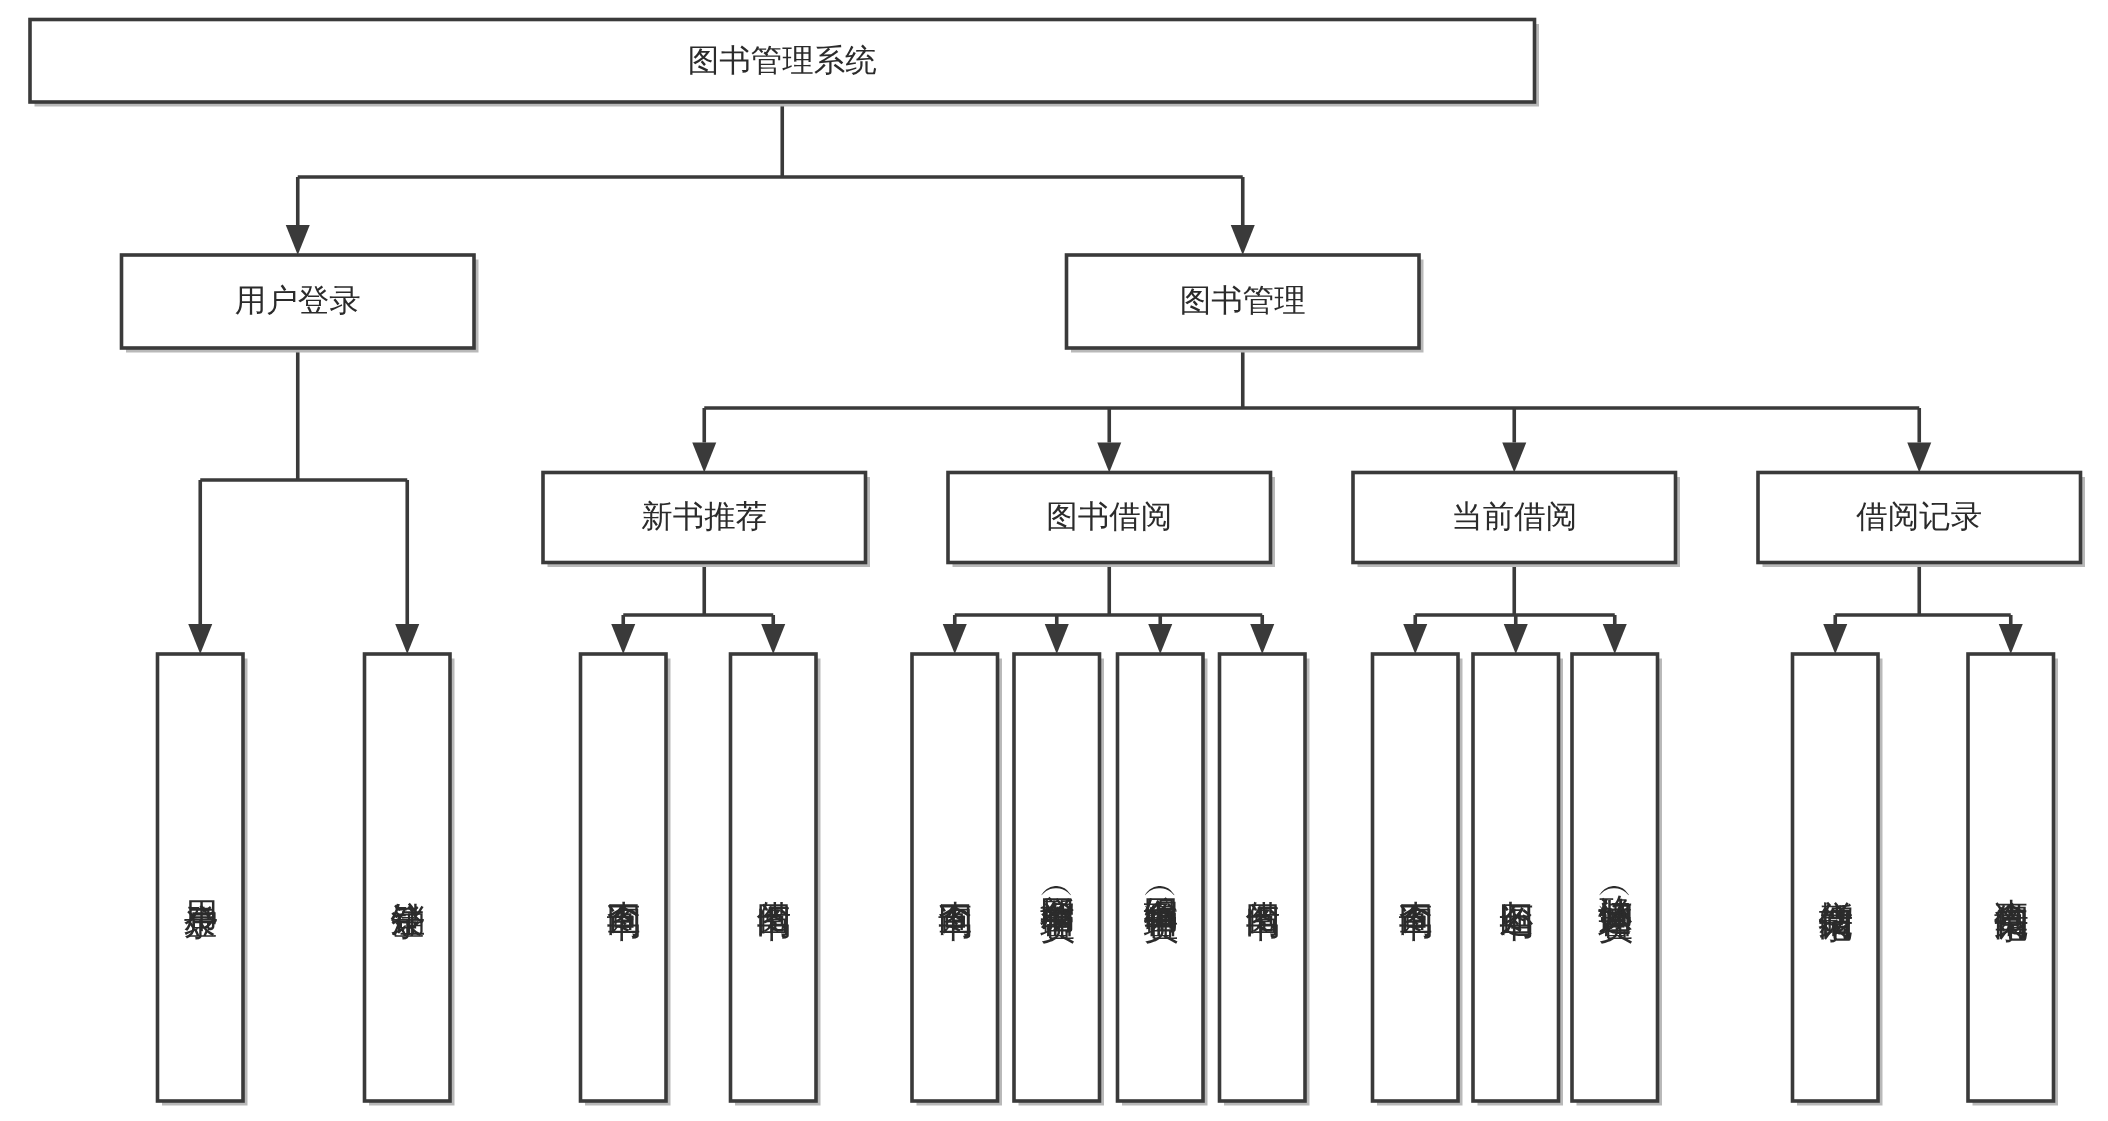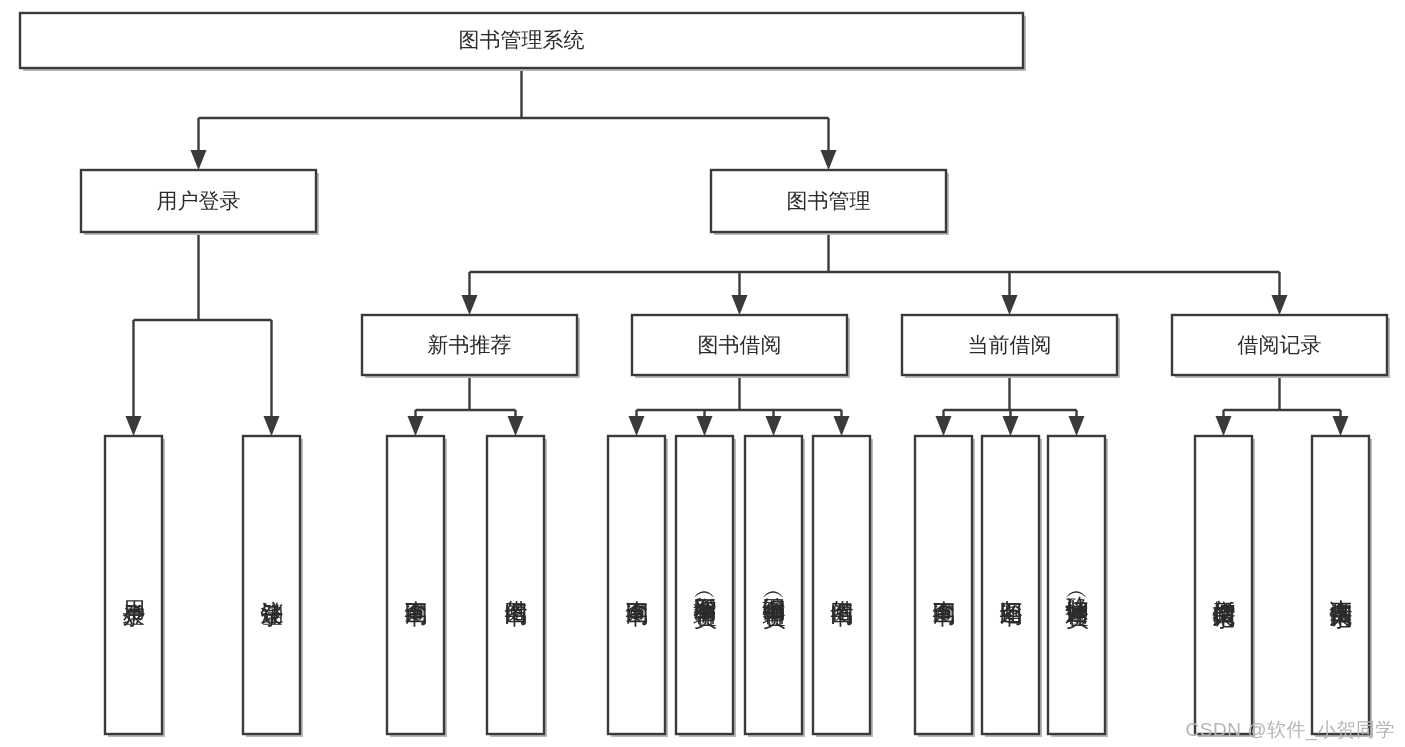--- a/index.html
+++ b/index.html
@@ -243,14 +243,13 @@
       <div class="leaf-label" style="left: 676px; top: 436px; width: 57px; height: 298px;">新增图书（管理员）</div>
       <div class="leaf-label" style="left: 745px; top: 436px; width: 57px; height: 298px;">编辑图书（管理员）</div>
       <div class="leaf-label" style="left: 813px; top: 436px; width: 57px; height: 298px;">借阅图书</div>
       <div class="leaf-label" style="left: 915px; top: 436px; width: 57px; height: 298px;">查询图书</div>
       <div class="leaf-label" style="left: 982px; top: 436px; width: 57px; height: 298px;">归还图书</div>
       <div class="leaf-label" style="left: 1048px; top: 436px; width: 57px; height: 298px;">确认归还（管理员）</div>
       <div class="leaf-label" style="left: 1195px; top: 436px; width: 57px; height: 298px;">新增借阅记录</div>
       <div class="leaf-label" style="left: 1312px; top: 436px; width: 57px; height: 298px;">查询借阅记录</div>
     </div>
 
-  <div class="watermark">CSDN @软件_小贺同学</div>
 </div>
 
 </body></html>

